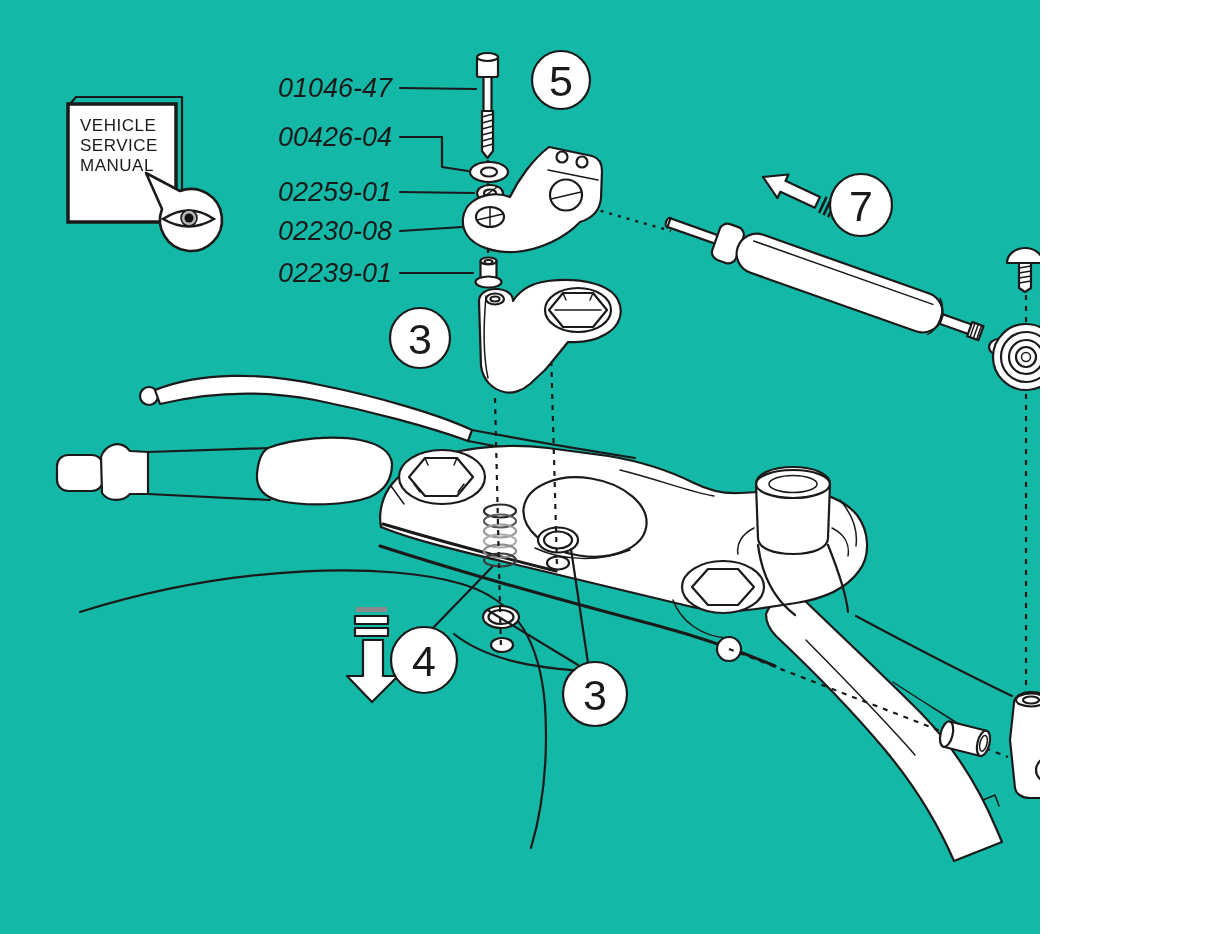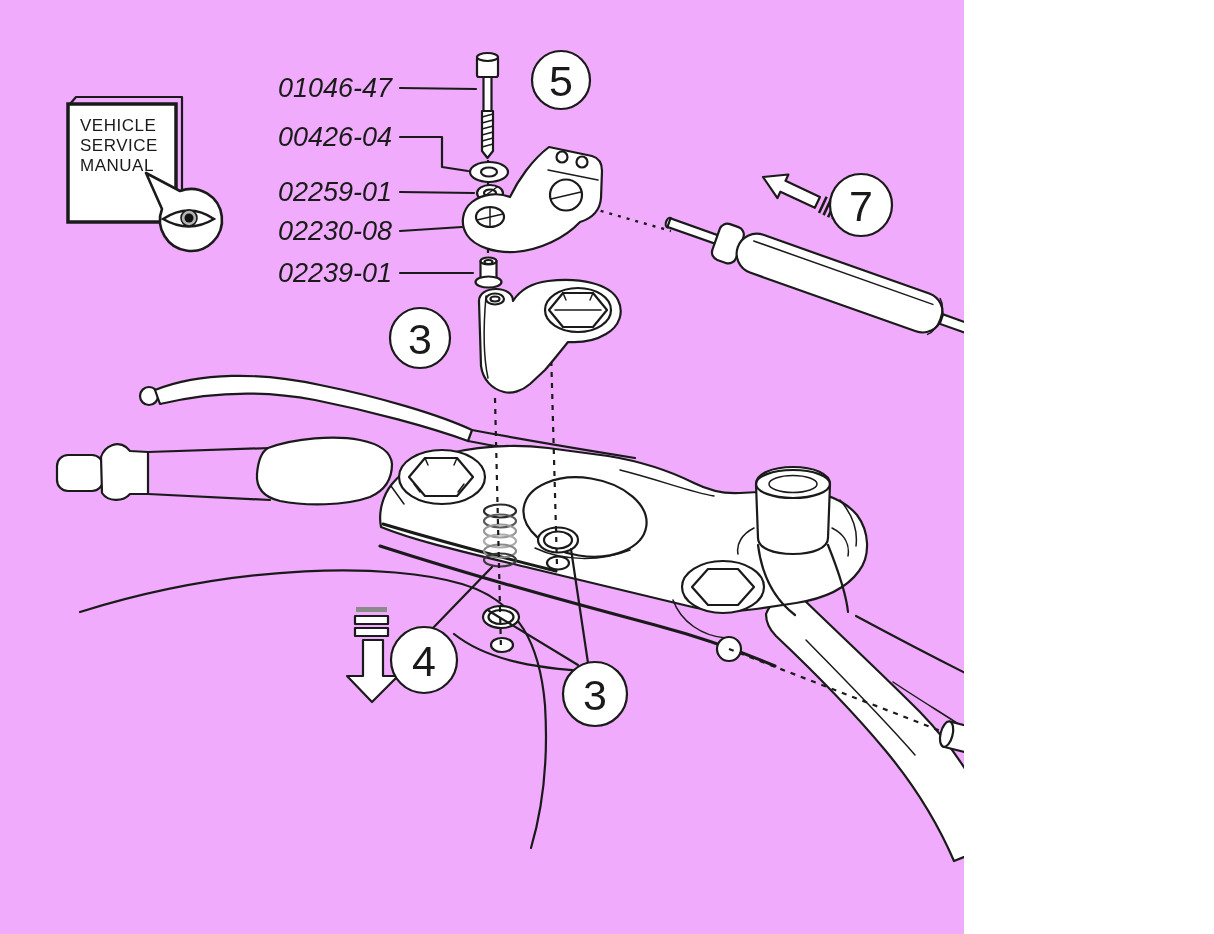--- a/index.html
+++ b/index.html
@@ -1,16 +1,16 @@
 <!DOCTYPE html>
 <html><head>
 <meta charset="utf-8">
 <style>
   html,body{margin:0;padding:0;background:#ffffff;}
-  .stage{position:relative;width:964px;height:934px;background:#f0abfc;overflow:hidden;
+  .stage{position:relative;width:1040px;height:934px;background:#14b8a6;overflow:hidden;
          font-family:"Liberation Sans", sans-serif;}
   svg{display:block}
   .part-label{font-family:"Liberation Sans", sans-serif;font-style:italic;
               font-size:27px;fill:#1a1a1a;}
   .callout-num{font-family:"Liberation Sans", sans-serif;font-size:43px;fill:#1a1a1a;}
   .manual-text{font-family:"Liberation Sans", sans-serif;font-size:17px;fill:#1a1a1a;letter-spacing:.5px;}
   .ln{stroke:#1a1a1a;fill:none;stroke-width:2.2;stroke-linecap:round;stroke-linejoin:round;}
   .lnw{stroke:#1a1a1a;fill:#ffffff;stroke-width:2.2;stroke-linecap:round;stroke-linejoin:round;}
   .bold{stroke-width:3.1;}
   .thin{stroke-width:1.5;}

